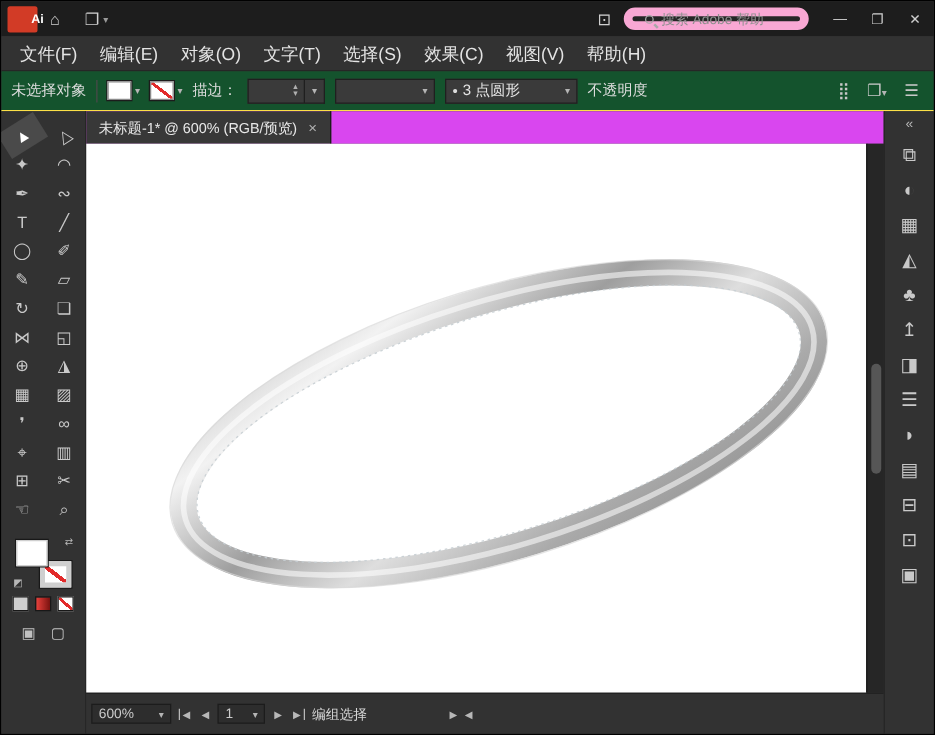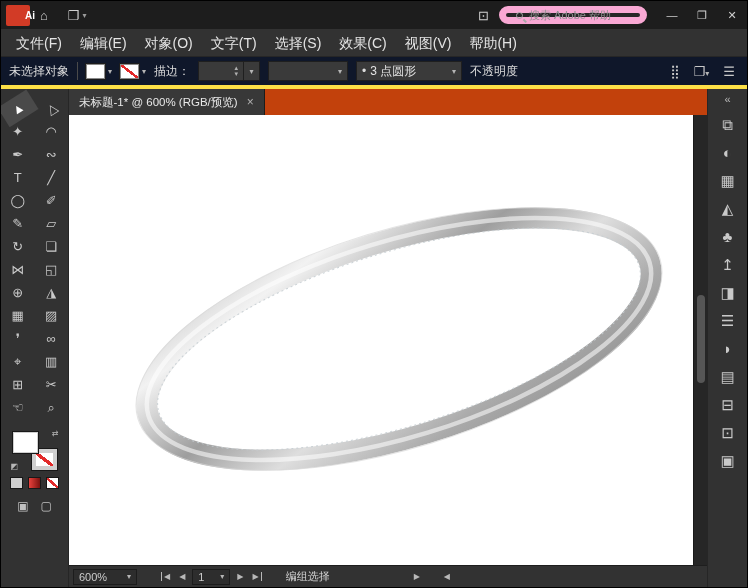--- a/index.html
+++ b/index.html
@@ -25,22 +25,22 @@
   .mag::after { content:""; position:absolute; width:4px; height:1.5px; background:#a8a8a8;
     transform:rotate(45deg); left:6px; top:7px; }
   .search-text { color:#8f8f8f; font-size:11px; white-space:nowrap; }
   .win-btn { width:30px; height:28px; display:flex; align-items:center; justify-content:center;
     color:#cfcfcf; font-size:11px; }
   
   .menubar { height:28px; flex:0 0 28px; background:#323232; display:flex; align-items:center;
     padding-left:6px; border-bottom:1px solid #262626; }
   .menu-item { padding:0 9px; font-size:14px; color:#e4e4e4; line-height:28px; }
   
-  .controlbar { height:32px; flex:0 0 32px; background:#0f172a; display:flex; align-items:center;
-    gap:8px; padding:0 8px; border-bottom:4px solid #fde047; font-size:12px; }
+  .controlbar { height:32px; flex:0 0 32px; background:#14532d; display:flex; align-items:center;
+    gap:8px; padding:0 8px; border-bottom:1px solid #fde047; font-size:12px; }
   .sep { width:1px; height:18px; background:#4a4a4a; }
   .swatch-dd { display:flex; align-items:center; gap:3px; }
   .swatch { width:19px; height:15px; background:#fff; border:1px solid #8a8a8a; box-shadow:0 0 0 1px #1c1c1c; }
   .swatch.none { background:
     linear-gradient(to top right, transparent 44%, #e22a2a 44%, #e22a2a 56%, transparent 56%), #fff; }
   .caret { font-size:8px; color:#b5b5b5; }
   .field { background:#3a3a3a; border:1px solid #1f1f1f; height:20px; display:flex; align-items:center;
     padding:0 5px; gap:4px; }
   .stepper { width:46px; justify-content:flex-end; }
   .spin { display:flex; flex-direction:column; line-height:6px; font-size:7px; color:#b0b0b0; }
@@ -71,31 +71,31 @@
   .fs-swap { position:absolute; right:-1px; top:0; font-size:8px; color:#b8b8b8; }
   .fs-mini { position:absolute; left:-1px; bottom:0; font-size:8px; color:#b8b8b8; }
   .mini-btns { display:flex; justify-content:center; gap:5px; margin-top:4px; }
   .mini { width:13px; height:12px; border:1px solid #181818; }
   .mini.color { background:#cfcfcf; }
   .mini.gradient { background:linear-gradient(to right,#e8413c,#7a120f); }
   .mini.none { background:linear-gradient(to top right, transparent 42%, #e22a2a 42%, #e22a2a 58%, transparent 58%), #fff; }
   .mode-btns { display:flex; justify-content:center; gap:12px; margin-top:10px; color:#c0c0c0; font-size:12px; }
   
   .center { flex:1; display:flex; flex-direction:column; min-width:0; }
-  .tabbar { height:26px; flex:0 0 26px; background:#c2410c; display:flex; align-items:stretch; }
+  .tabbar { height:26px; flex:0 0 26px; background:#d946ef; display:flex; align-items:stretch; }
   .doc-tab { background:#383838; display:flex; align-items:center; gap:9px; padding:0 10px;
     font-size:11.5px; color:#e8e8e8; border-right:1px solid #1c1c1c; }
   .tab-close { color:#b0b0b0; font-size:12px; }
   .canvas-row { flex:1; display:flex; min-height:0; }
   .canvas { flex:1; background:#ffffff; position:relative; overflow:hidden; }
   .vscroll { width:14px; flex:0 0 14px; background:#262626; border-left:1px solid #1a1a1a; position:relative; }
   .vthumb { position:absolute; left:3px; width:8px; top:40%; height:88px; background:#565656; border-radius:4px; }
   
   .statusbar { height:22px; flex:0 0 22px; background:#323232; border-top:1px solid #1e1e1e;
-    display:flex; align-items:center; font-size:11px; color:#cccccc; padding:5px 4px; gap:24px; }
+    display:flex; align-items:center; font-size:11px; color:#cccccc; padding:16px 4px; gap:6px; }
   .zoom-field { width:64px; height:16px; background:#2d2d2d; border:1px solid #1c1c1c;
     display:flex; align-items:center; justify-content:space-between; padding:0 5px; }
   .nav-cluster { display:flex; align-items:center; gap:5px; }
   .nav-btn { font-size:8px; color:#b8b8b8; padding:0 2px; }
   .nav-btn.first { border-left:1px solid #b8b8b8; }
   .nav-btn.last { border-right:1px solid #b8b8b8; }
   .ab-field { width:38px; height:16px; background:#2d2d2d; border:1px solid #1c1c1c;
     display:flex; align-items:center; justify-content:space-between; padding:0 5px; }
   .status-mode { color:#d6d6d6; }
   .hs-arrow { font-size:8px; color:#b8b8b8; }

